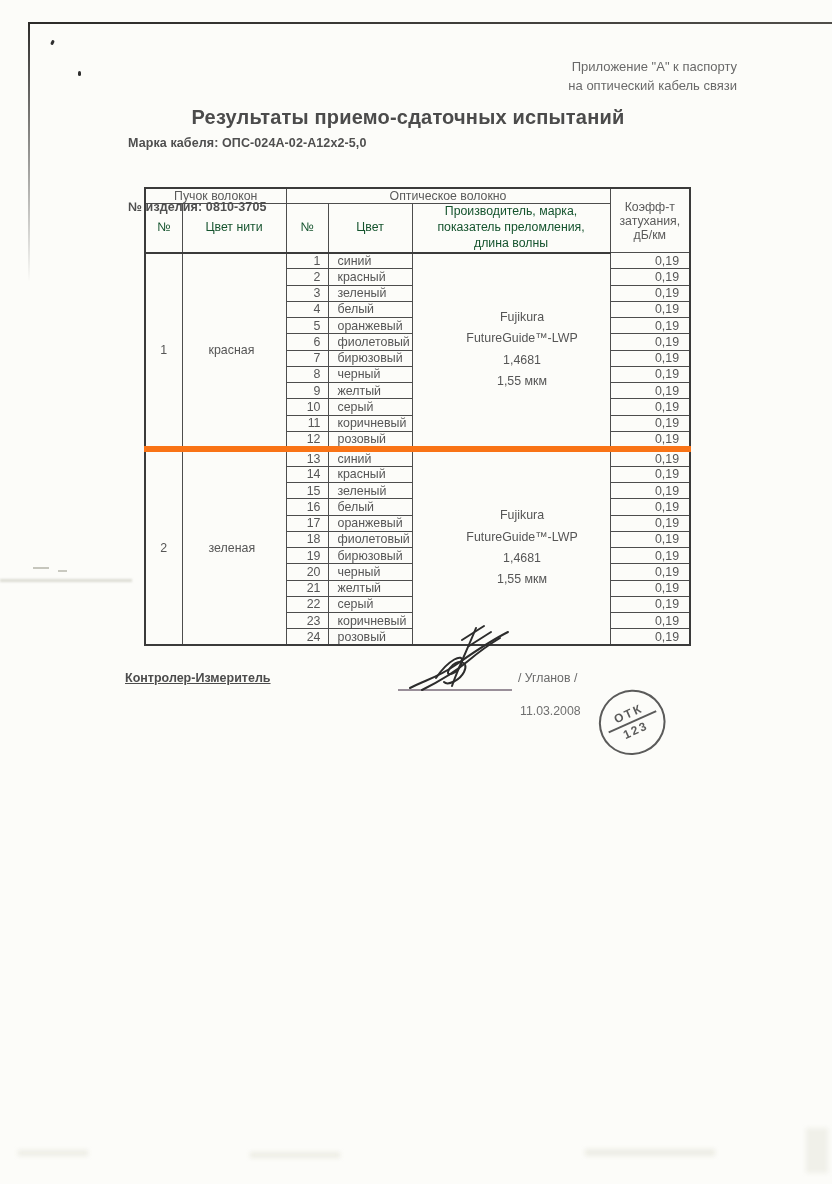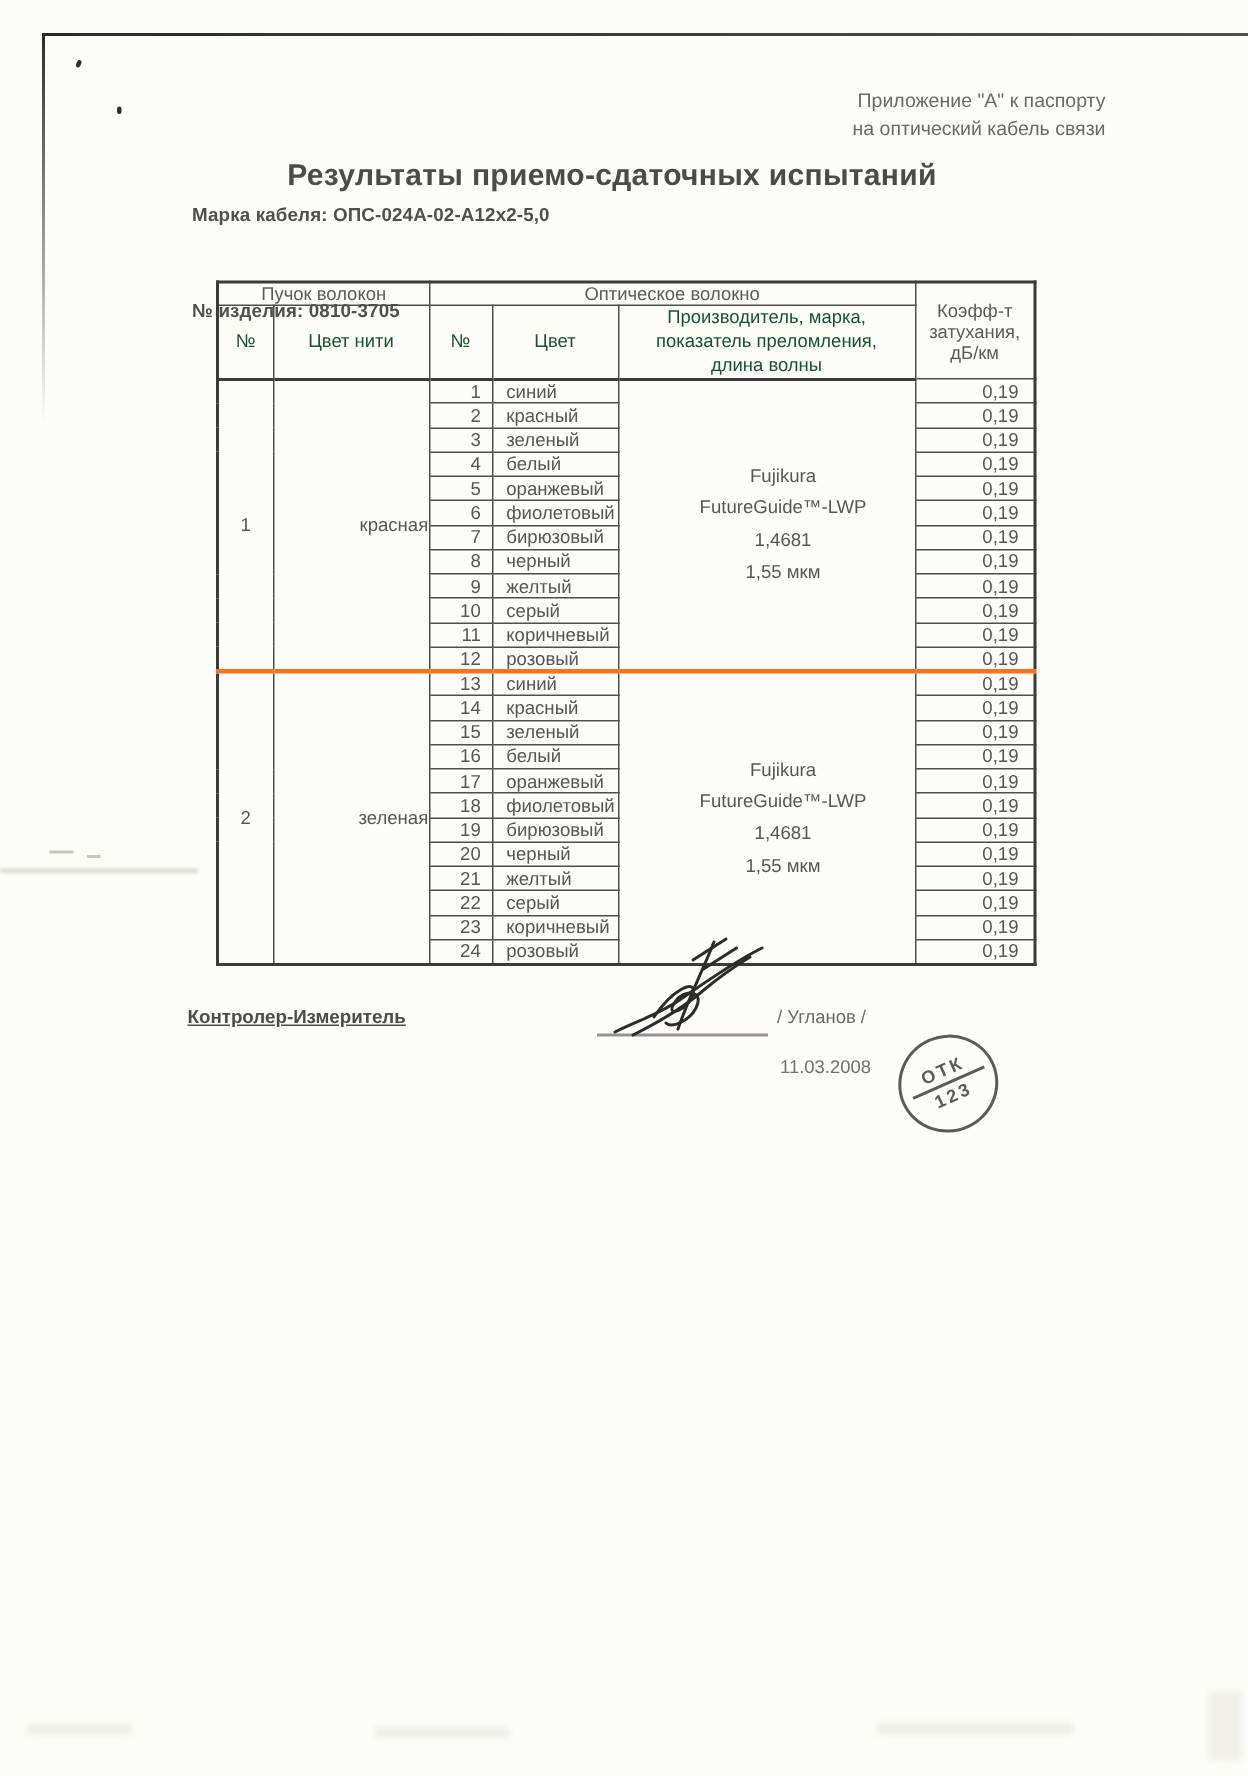--- a/index.html
+++ b/index.html
@@ -65,30 +65,30 @@
     font-weight: normal; overflow: hidden;
   }
   table.results { border: 2px solid #3b3b3b; }
   tr.h-group th { height: 15px; font-size: 12.3px; color: #5a5a5a; }
   tr.h-sub th { height: 49px; font-size: 12.3px; line-height: 1.28; color: #14532d; }
   .pre { white-space: pre-line; }
   thead tr.h-sub th { border-bottom: 2px solid #3b3b3b; }
   th.att-head { border-left: 3px solid #3b3b3b; }
   tbody tr { height: 16.25px; }
   td.c-bno { text-align: center; }
-  td.c-thread { text-align: right; padding-left: 26px; }
+  td.c-thread { text-align: left; padding-left: 26px; }
   td.c-fno { text-align: right; padding-right: 7px; border-left: 2px solid #3b3b3b; }
   th.b-left { border-left: 2px solid #3b3b3b; }
   td.c-fcolor { text-align: left; padding-left: 9px; }
   td.c-manu {
     text-align: center; padding-left: 22px; white-space: pre-line;
     line-height: 1.72; font-size: 12.4px; vertical-align: middle;
   }
   td.c-att { text-align: right; border-left: 3px solid #3b3b3b; padding-right: 10px; }
-  tbody tr.group-start td { border-top: 3px solid #f97316; }
+  tbody tr.group-start td { border-top: 6px solid #f97316; }
 
   
   .controller {
     position: absolute; left: 125px; top: 671px;
     font-weight: bold; font-size: 12.5px; color: #4c4c4c; text-decoration: underline;
   }
   .sig-line {
     position: absolute; left: 398px; top: 689px; width: 114px; height: 1.5px;
     background: #998f99;
   }

